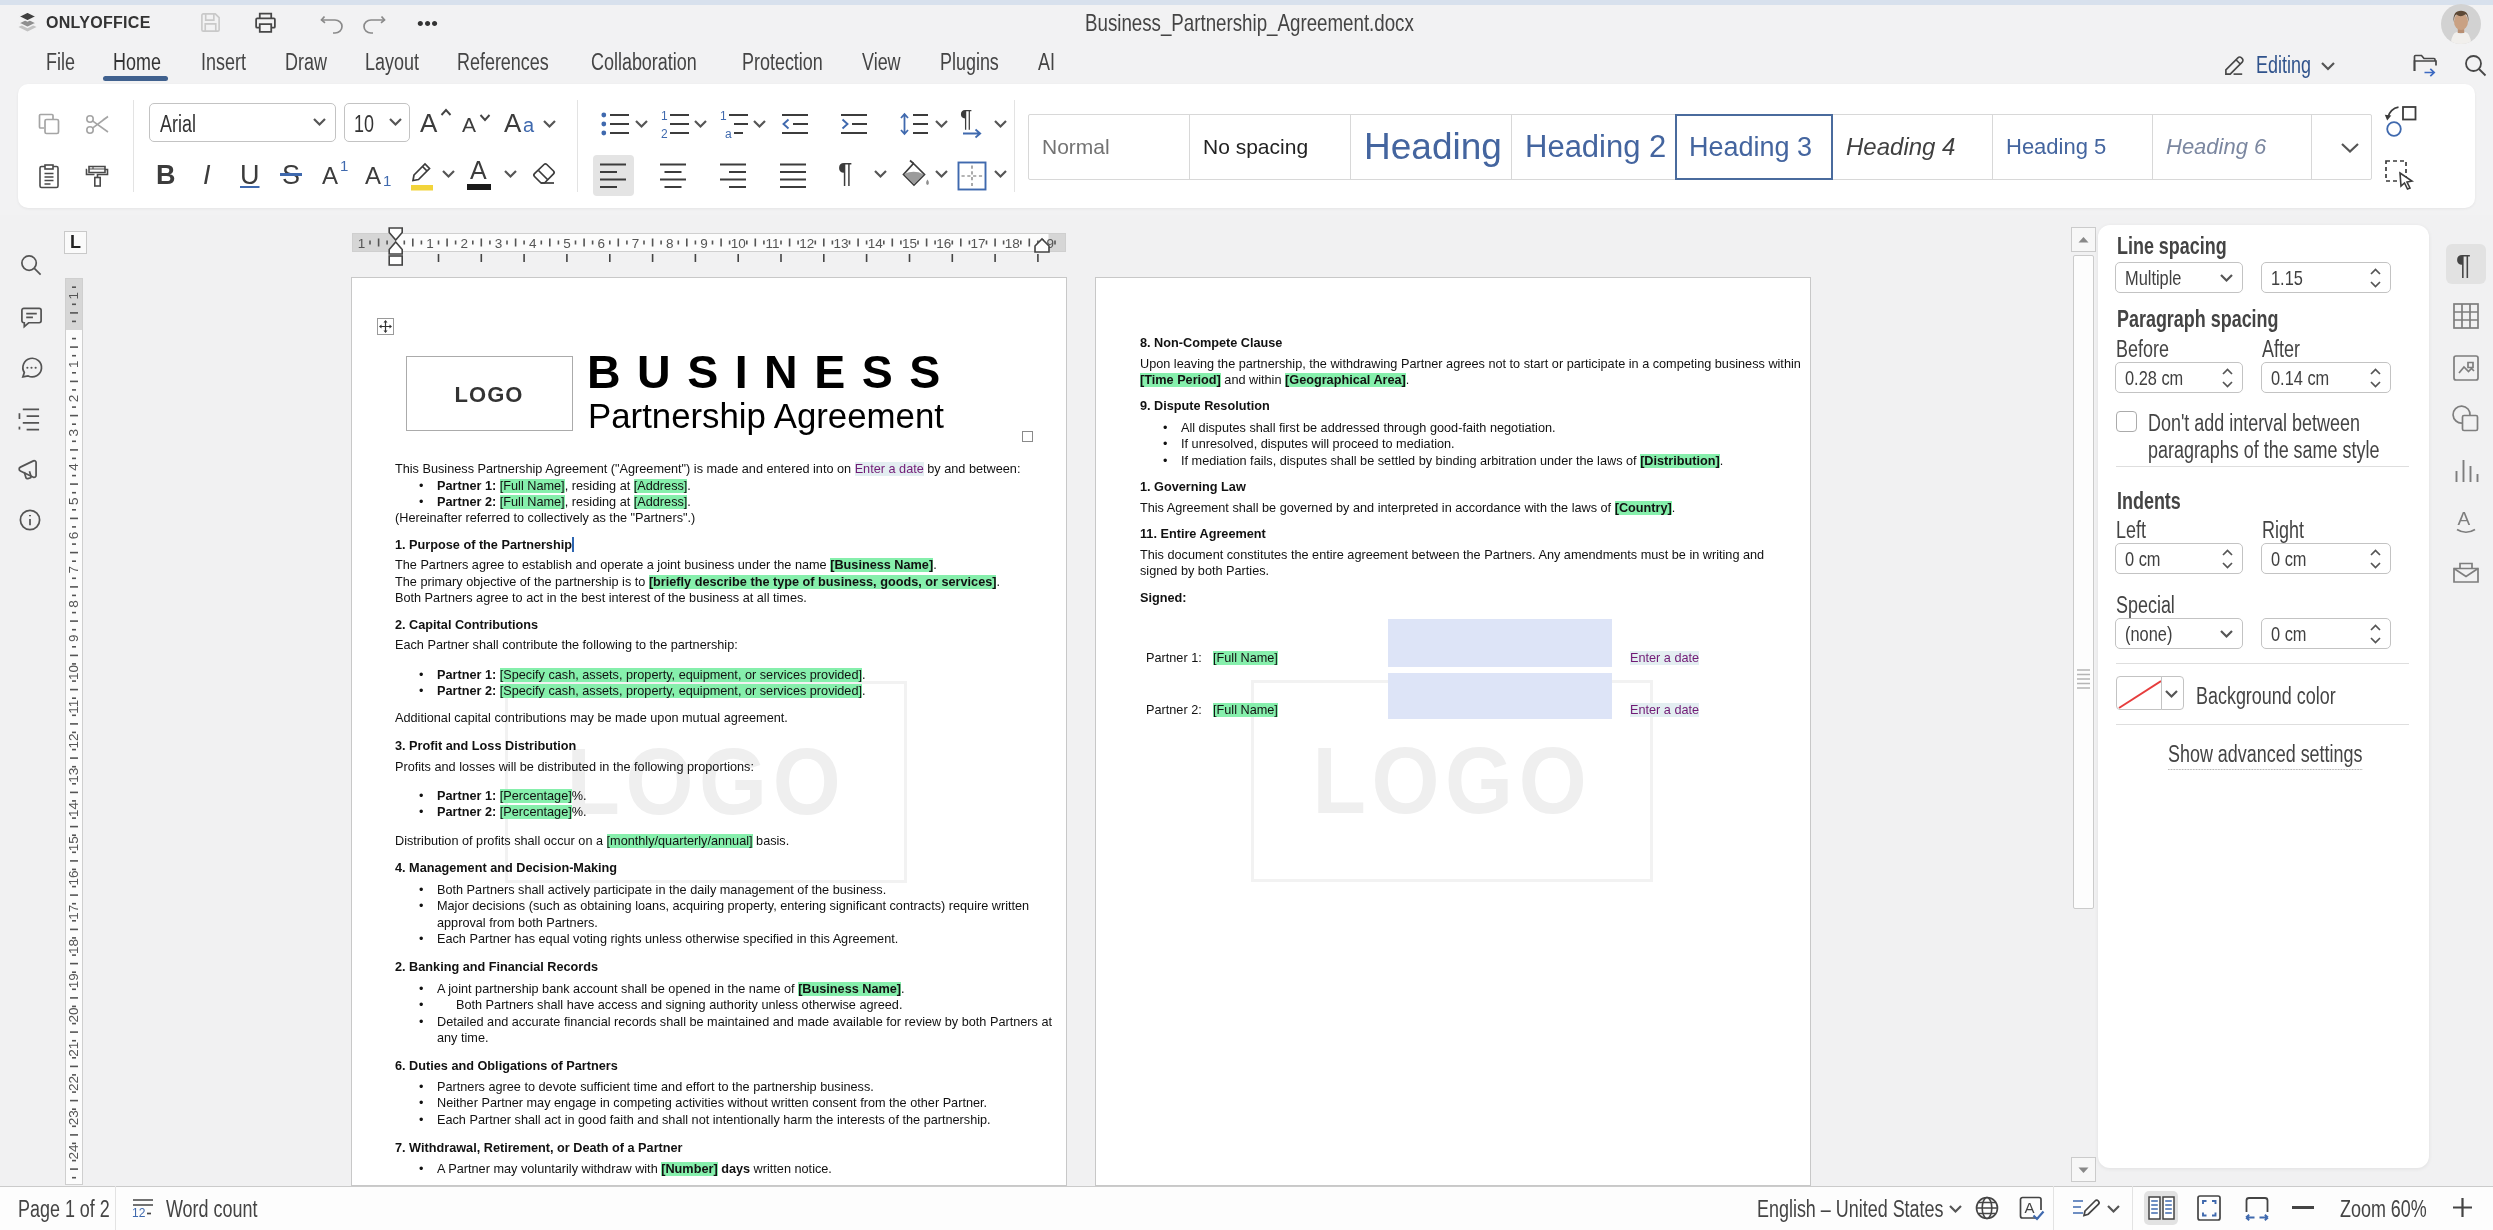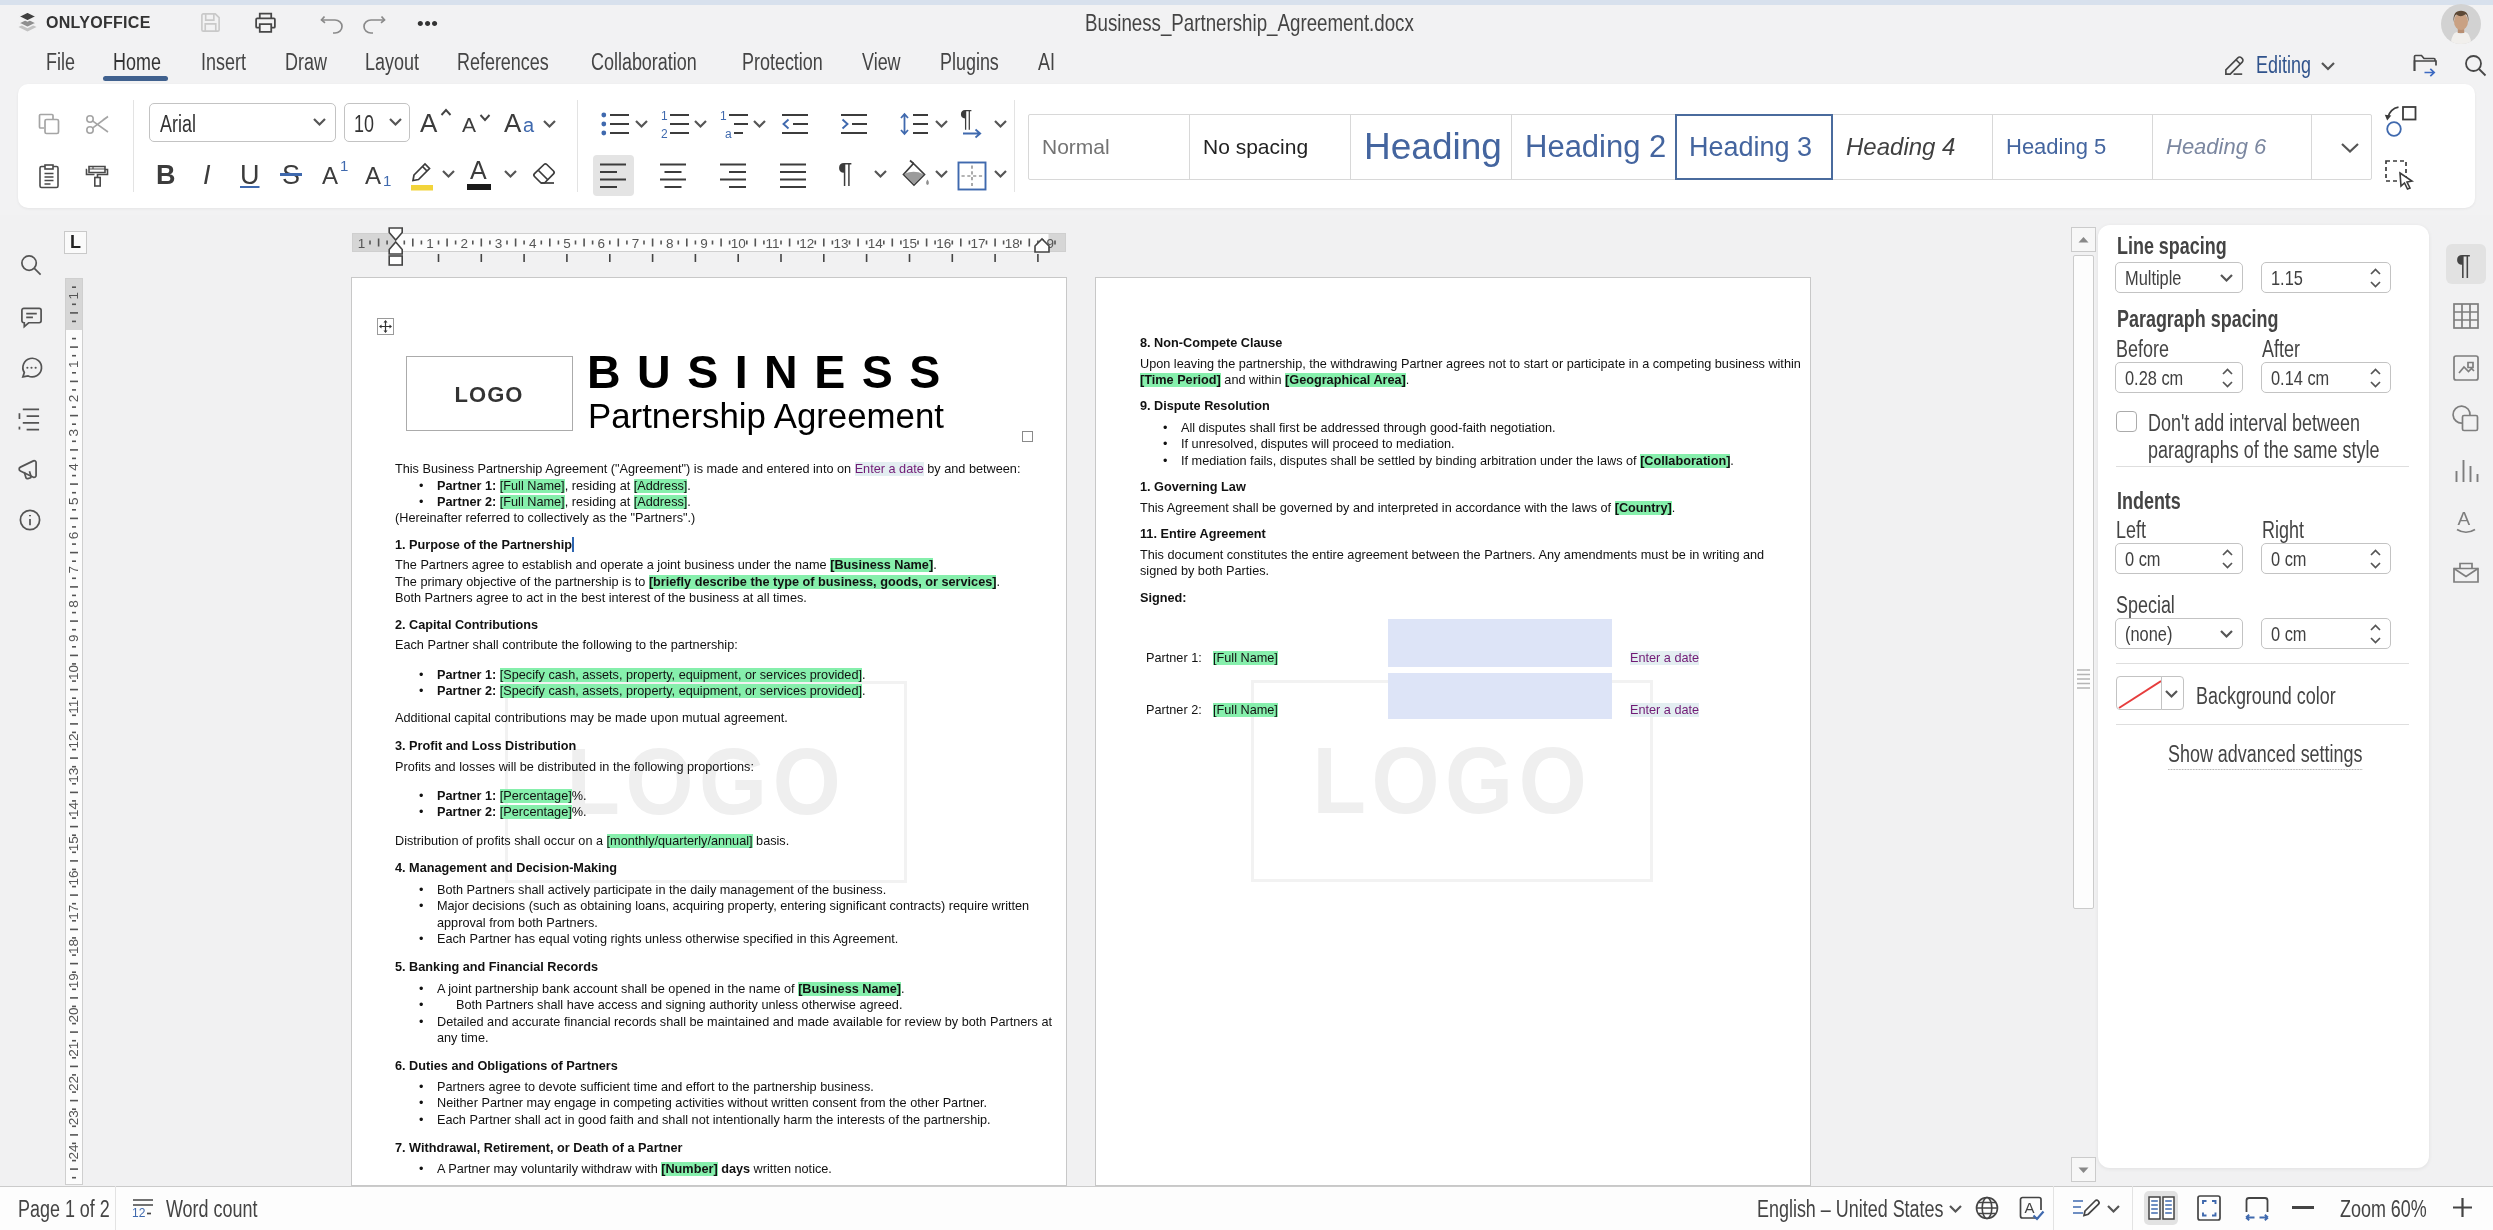--- a/index.html
+++ b/index.html
@@ -580,21 +580,21 @@
 <div class="a dtxt" style="left:419px;top:804.4px">•</div>
 <div class="a nw dtxt" style="left:437px;top:804.4px"><b>Partner 2:</b> <span class="hl">[Percentage]</span>%.</div>
 <div class="a nw dtxt" style="left:395px;top:833.0px">Distribution of profits shall occur on a <span class="hl">[monthly/quarterly/annual]</span> basis.</div>
 <div class="a nw dtxt" style="left:395px;top:860.4px"><b>4. Management and Decision-Making</b></div>
 <div class="a dtxt" style="left:419px;top:881.9px">•</div>
 <div class="a nw dtxt" style="left:437px;top:881.9px">Both Partners shall actively participate in the daily management of the business.</div>
 <div class="a dtxt" style="left:419px;top:898.3px">•</div>
 <div class="a nw dtxt" style="left:437px;top:898.3px">Major decisions (such as obtaining loans, acquiring property, entering significant contracts) require written<br>approval from both Partners.</div>
 <div class="a dtxt" style="left:419px;top:931.1px">•</div>
 <div class="a nw dtxt" style="left:437px;top:931.1px">Each Partner has equal voting rights unless otherwise specified in this Agreement.</div>
-<div class="a nw dtxt" style="left:395px;top:959.2px"><b>5. Banking and Financial Records</b></div>
+<div class="a nw dtxt" style="left:395px;top:959.2px"><b>2. Banking and Financial Records</b></div>
 <div class="a dtxt" style="left:419px;top:980.7px">•</div>
 <div class="a nw dtxt" style="left:437px;top:980.7px">A joint partnership bank account shall be opened in the name of <span class="hl"><b>[Business Name]</b></span>.</div>
 <div class="a dtxt" style="left:419px;top:997.1px">•</div>
 <div class="a nw dtxt" style="left:456px;top:997.1px">Both Partners shall have access and signing authority unless otherwise agreed.</div>
 <div class="a dtxt" style="left:419px;top:1013.5px">•</div>
 <div class="a nw dtxt" style="left:437px;top:1013.5px">Detailed and accurate financial records shall be maintained and made available for review by both Partners at<br>any time.</div>
 <div class="a nw dtxt" style="left:395px;top:1058.0px"><b>6. Duties and Obligations of Partners</b></div>
 <div class="a dtxt" style="left:419px;top:1079.0px">•</div>
 <div class="a nw dtxt" style="left:437px;top:1079.0px">Partners agree to devote sufficient time and effort to the partnership business.</div>
 <div class="a dtxt" style="left:419px;top:1095.4px">•</div>
@@ -605,21 +605,21 @@
 <div class="a dtxt" style="left:419px;top:1160.9px">•</div>
 <div class="a nw dtxt" style="left:437px;top:1160.9px">A Partner may voluntarily withdraw with <span class="hl"><b>[Number]</b></span> <b>days</b> written notice.</div>
 <div class="a nw dtxt" style="left:1140px;top:335.4px"><b>8. Non-Compete Clause</b></div>
 <div class="a nw dtxt" style="left:1140px;top:355.9px">Upon leaving the partnership, the withdrawing Partner agrees not to start or participate in a competing business within<br><span class="hl"><b>[Time Period]</b></span> and within <span class="hl"><b>[Geographical Area]</b></span>.</div>
 <div class="a nw dtxt" style="left:1140px;top:398.4px"><b>9. Dispute Resolution</b></div>
 <div class="a dtxt" style="left:1163px;top:420.0px">•</div>
 <div class="a nw dtxt" style="left:1181px;top:420.0px">All disputes shall first be addressed through good-faith negotiation.</div>
 <div class="a dtxt" style="left:1163px;top:436.4px">•</div>
 <div class="a nw dtxt" style="left:1181px;top:436.4px">If unresolved, disputes will proceed to mediation.</div>
 <div class="a dtxt" style="left:1163px;top:452.8px">•</div>
-<div class="a nw dtxt" style="left:1181px;top:452.8px">If mediation fails, disputes shall be settled by binding arbitration under the laws of <span class="hl"><b>[Collaboration]</b></span>.</div>
+<div class="a nw dtxt" style="left:1181px;top:452.8px">If mediation fails, disputes shall be settled by binding arbitration under the laws of <span class="hl"><b>[Distribution]</b></span>.</div>
 <div class="a nw dtxt" style="left:1140px;top:479.4px"><b>1. Governing Law</b></div>
 <div class="a nw dtxt" style="left:1140px;top:499.9px">This Agreement shall be governed by and interpreted in accordance with the laws of <span class="hl"><b>[Country]</b></span>.</div>
 <div class="a nw dtxt" style="left:1140px;top:526.4px"><b>11. Entire Agreement</b></div>
 <div class="a nw dtxt" style="left:1140px;top:546.9px">This document constitutes the entire agreement between the Partners. Any amendments must be in writing and<br>signed by both Parties.</div>
 <div class="a nw dtxt" style="left:1140px;top:589.9px"><b>Signed:</b></div>
 <div class="a" style="left:1388px;top:619px;width:224px;height:48px;background:#dde4f7"></div>
 <div class="a" style="left:1388px;top:673px;width:224px;height:46px;background:#dde4f7"></div>
 <div class="a nw dtxt" style="left:1146px;top:650.4px">Partner 1:</div>
 <div class="a nw dtxt" style="left:1213px;top:650.4px"><span class="hl">[Full Name]</span></div>
 <div class="a nw dtxt" style="left:1630px;top:650.4px"><span class="ph">Enter a date</span></div>

